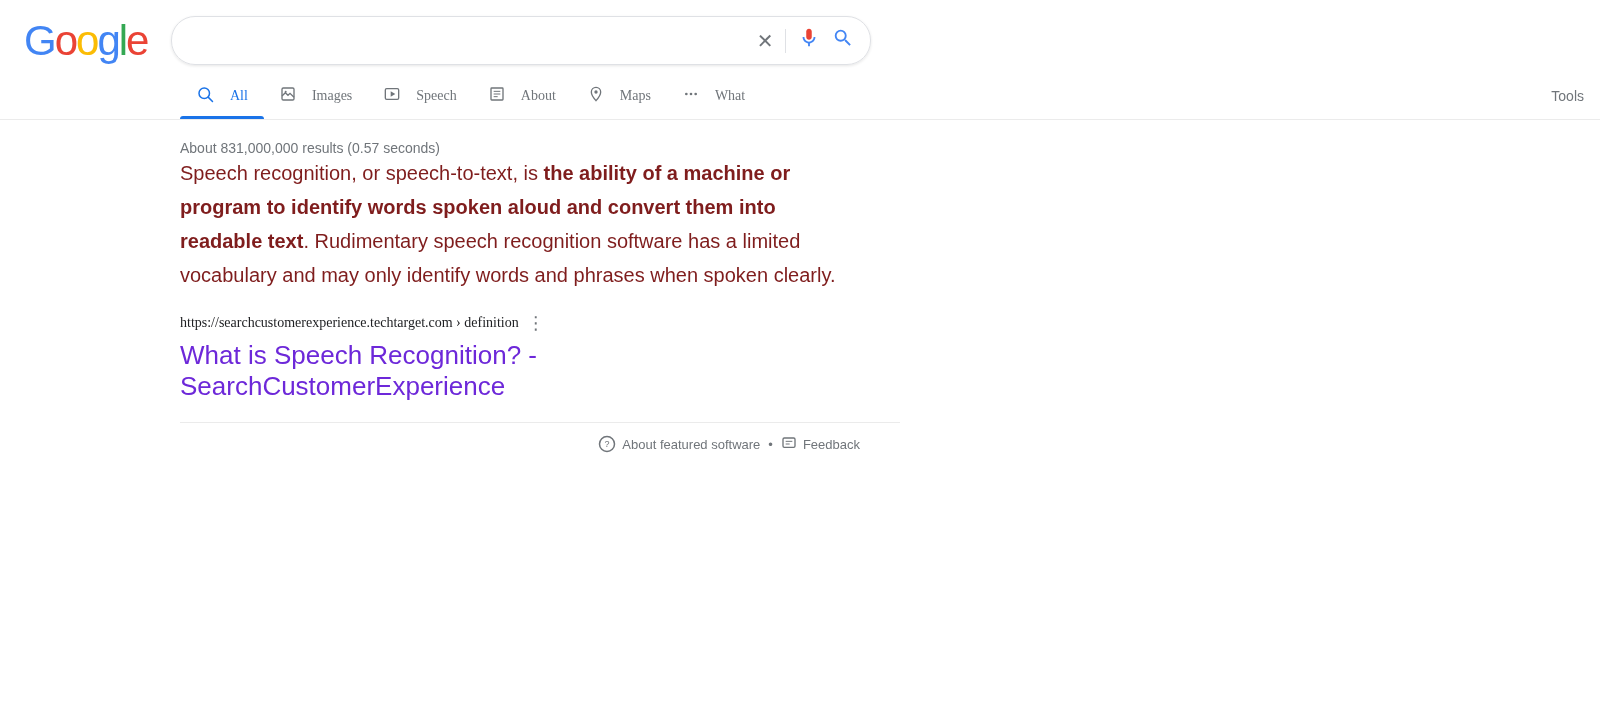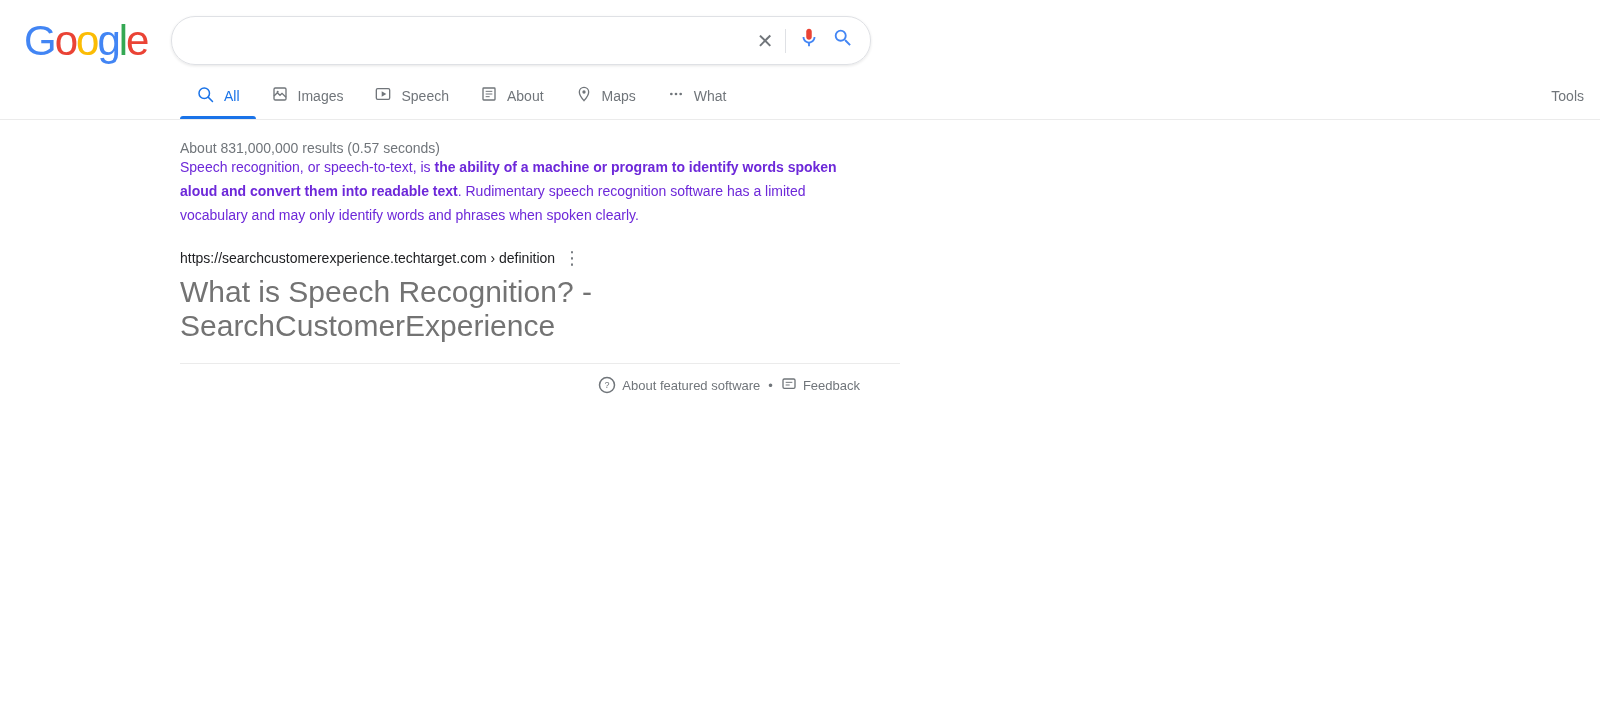--- a/index.html
+++ b/index.html
@@ -91,28 +91,29 @@
       display: flex;
       align-items: center;
       padding: 0 0 0 180px;
       margin-top: 8px;
       border-bottom: 1px solid #ebebeb;
     }
 
     .nav-tab {
       display: flex;
       align-items: center;
-      gap: 10px;
+      gap: 16px;
       padding: 12px 16px;
       font-size: 14px;
       color: #70757a;
       cursor: pointer;
       text-decoration: none;
       white-space: nowrap;
       position: relative;
+      font-family: Liberation Serif, serif;
     }
 
     .nav-tab.active {
       color: #1a73e8;
     }
 
     .nav-tab.active::after {
       content: '';
       position: absolute;
       bottom: 0;
@@ -144,47 +145,48 @@
       color: #70757a;
       font-size: 14px;
     }
 
     .featured-snippet {
       margin-bottom: 20px;
       max-width: 680px;
     }
 
     .snippet-text {
-      font-size: 14px;
+      font-size: 20px;
       line-height: 1.7;
-      color: #6d28d9;
+      color: #7f1d1d;
     }
 
     .snippet-url-row {
       display: flex;
       align-items: center;
       gap: 8px;
       margin-top: 20px;
       margin-bottom: 6px;
+      font-family: Liberation Serif, serif;
     }
 
     .snippet-url {
       color: #202124;
       font-size: 14px;
     }
 
     .more-icon {
       color: #70757a;
       font-size: 18px;
       cursor: pointer;
     }
 
     .snippet-title {
-      font-size: 30px;
-      color: #737373;
+      font-size: 26px;
+      color: #6d28d9;
       cursor: pointer;
       text-decoration: none;
     }
 
     .bottom-bar {
       display: flex;
       align-items: center;
       justify-content: flex-end;
       gap: 8px;
       padding: 12px 40px;

